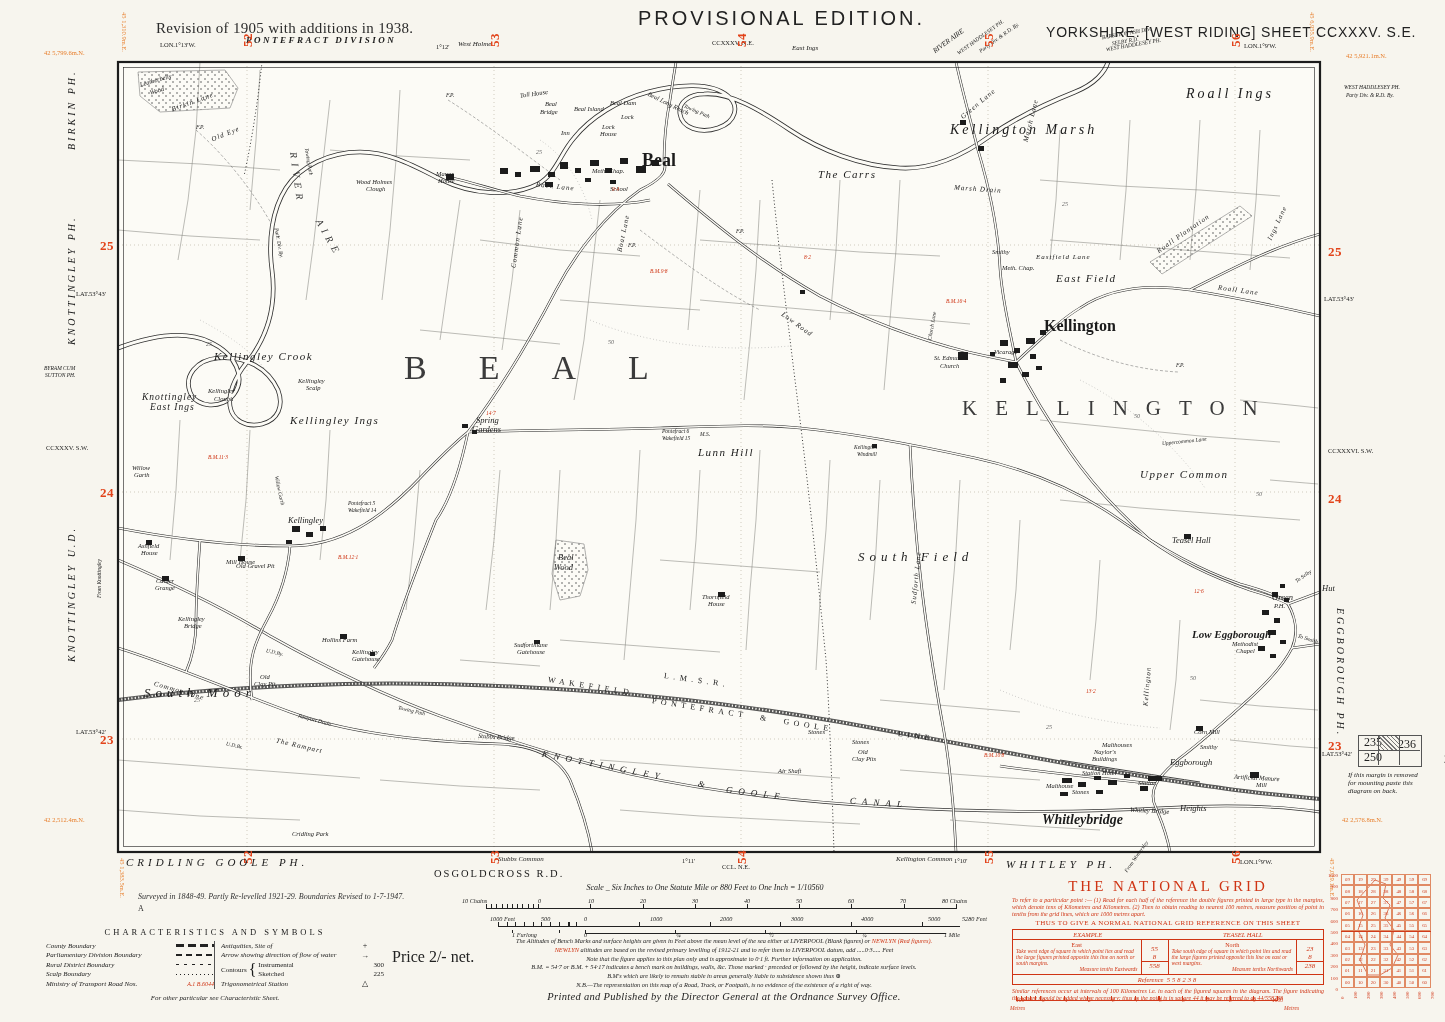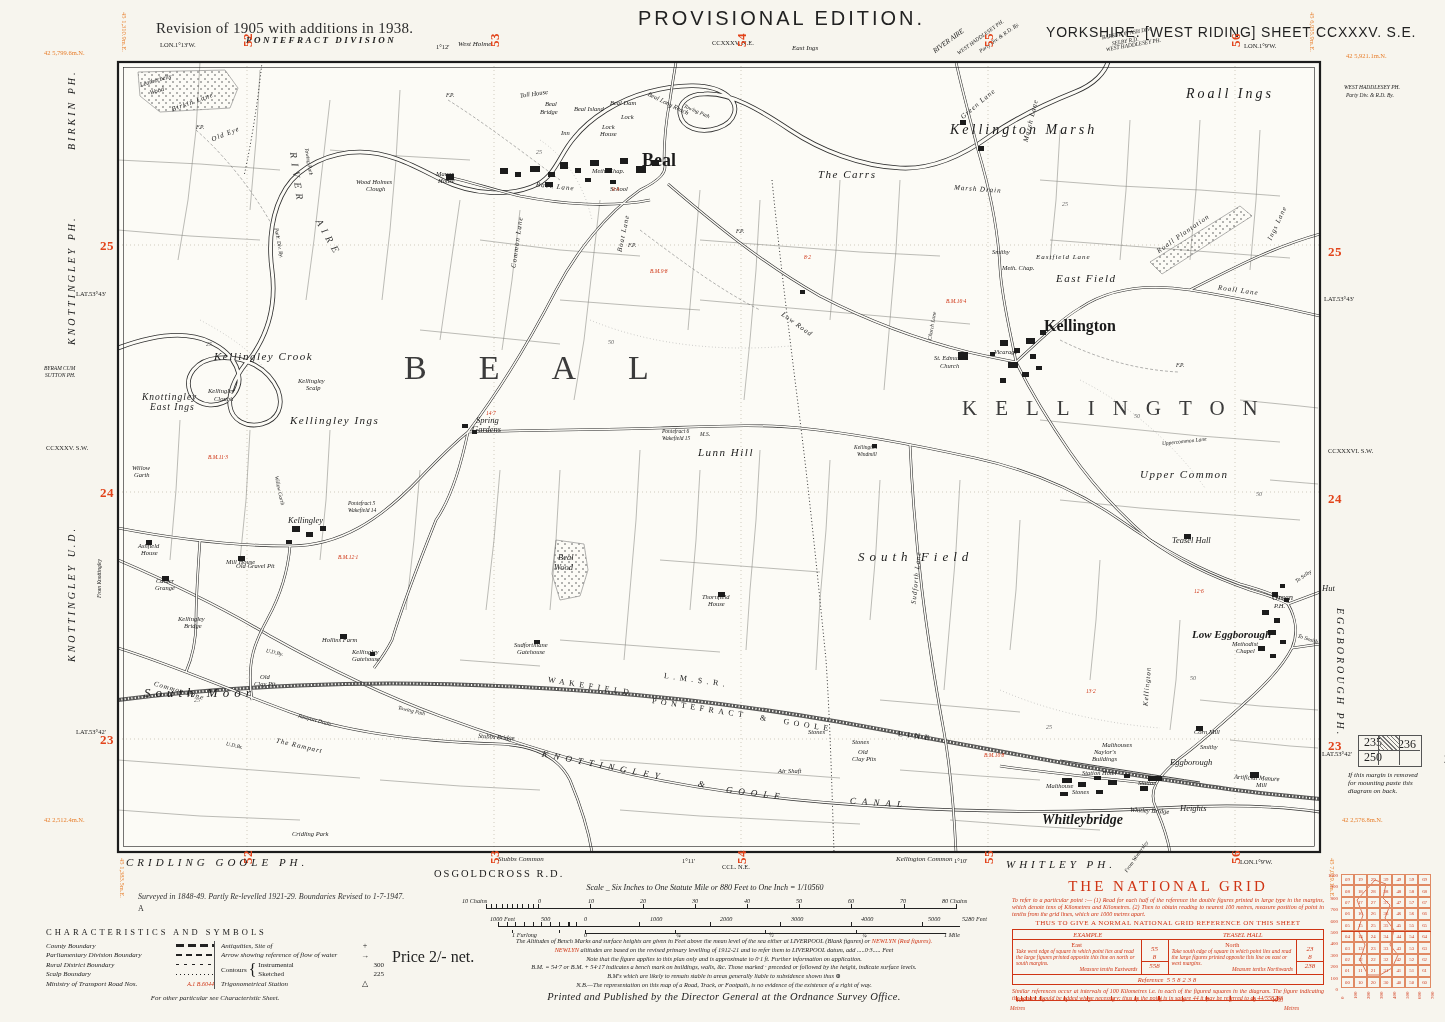--- a/index.html
+++ b/index.html
@@ -45,21 +45,21 @@
   .sbr{color:#d2391a;font-size:5.5px;font-style:italic}
   .shd{font-size:12px;color:#222}
   .cap{font-style:italic;font-size:7px;color:#222}
   .gbaxl{color:#d2391a;font-size:5px;transform:translate(-100%,-50%)}
   .gbaxb{color:#d2391a;font-size:5px}
   
   .abs{position:absolute}
   #survey{left:138px;top:892px;font-style:italic;font-size:8px;color:#333}
   #survey .a{display:block;margin-top:3px;font-style:normal}
   #chars{left:46px;top:927px;width:338px;font-size:7px}
-  #chars .hdr{font-size:8.5px;letter-spacing:3px;margin-bottom:4px;color:#222}
+  #chars .hdr{text-align:center;font-size:8.5px;letter-spacing:3px;margin-bottom:4px;color:#222}
   #chars .cols{display:flex}
   #chars .colL{width:168px}
   #chars .colR{flex:1;border-left:.6px solid #555;padding-left:6px}
   .crow{display:flex;align-items:center;height:9.5px;font-style:italic}
   .crow .lab{flex:1;white-space:nowrap;overflow:hidden}
   .samp{width:38px;flex:none;margin-left:3px}
   .s-county{height:2.6px;background:repeating-linear-gradient(90deg,#222 0 8px,transparent 8px 12px)}
   .s-parl{height:1.6px;background:repeating-linear-gradient(90deg,#222 0 6px,transparent 6px 10px)}
   .s-rural{height:1px;background:repeating-linear-gradient(90deg,#222 0 3px,transparent 3px 8px)}
   .s-parish{height:1px;background:repeating-linear-gradient(90deg,#222 0 1.2px,transparent 1.2px 4px)}
@@ -624,21 +624,21 @@
           <span class="lab">Ministry of Transport Road Nos.</span>
           <span class="samp s-mot">A.1  B.6044</span>
         </div>
     </div>
     <div class="colR">
       <div class="crow">
           <span class="lab">Antiquities, Site of</span>
           <span class="samp s-glyph">+</span>
         </div>
       <div class="crow">
-          <span class="lab">Arrow showing reference of flow of water</span>
+          <span class="lab">Arrow showing direction of flow of water</span>
           <span class="samp s-glyph">→</span>
         </div>
       <div class="cont-wrap">
         <span class="lab" style="flex:none">Contours</span>
         <span class="cont-brace">{</span>
         <span class="cont-sub">
           <div>
               <span>Instrumental</span>
               <span>300</span>
             </div>

